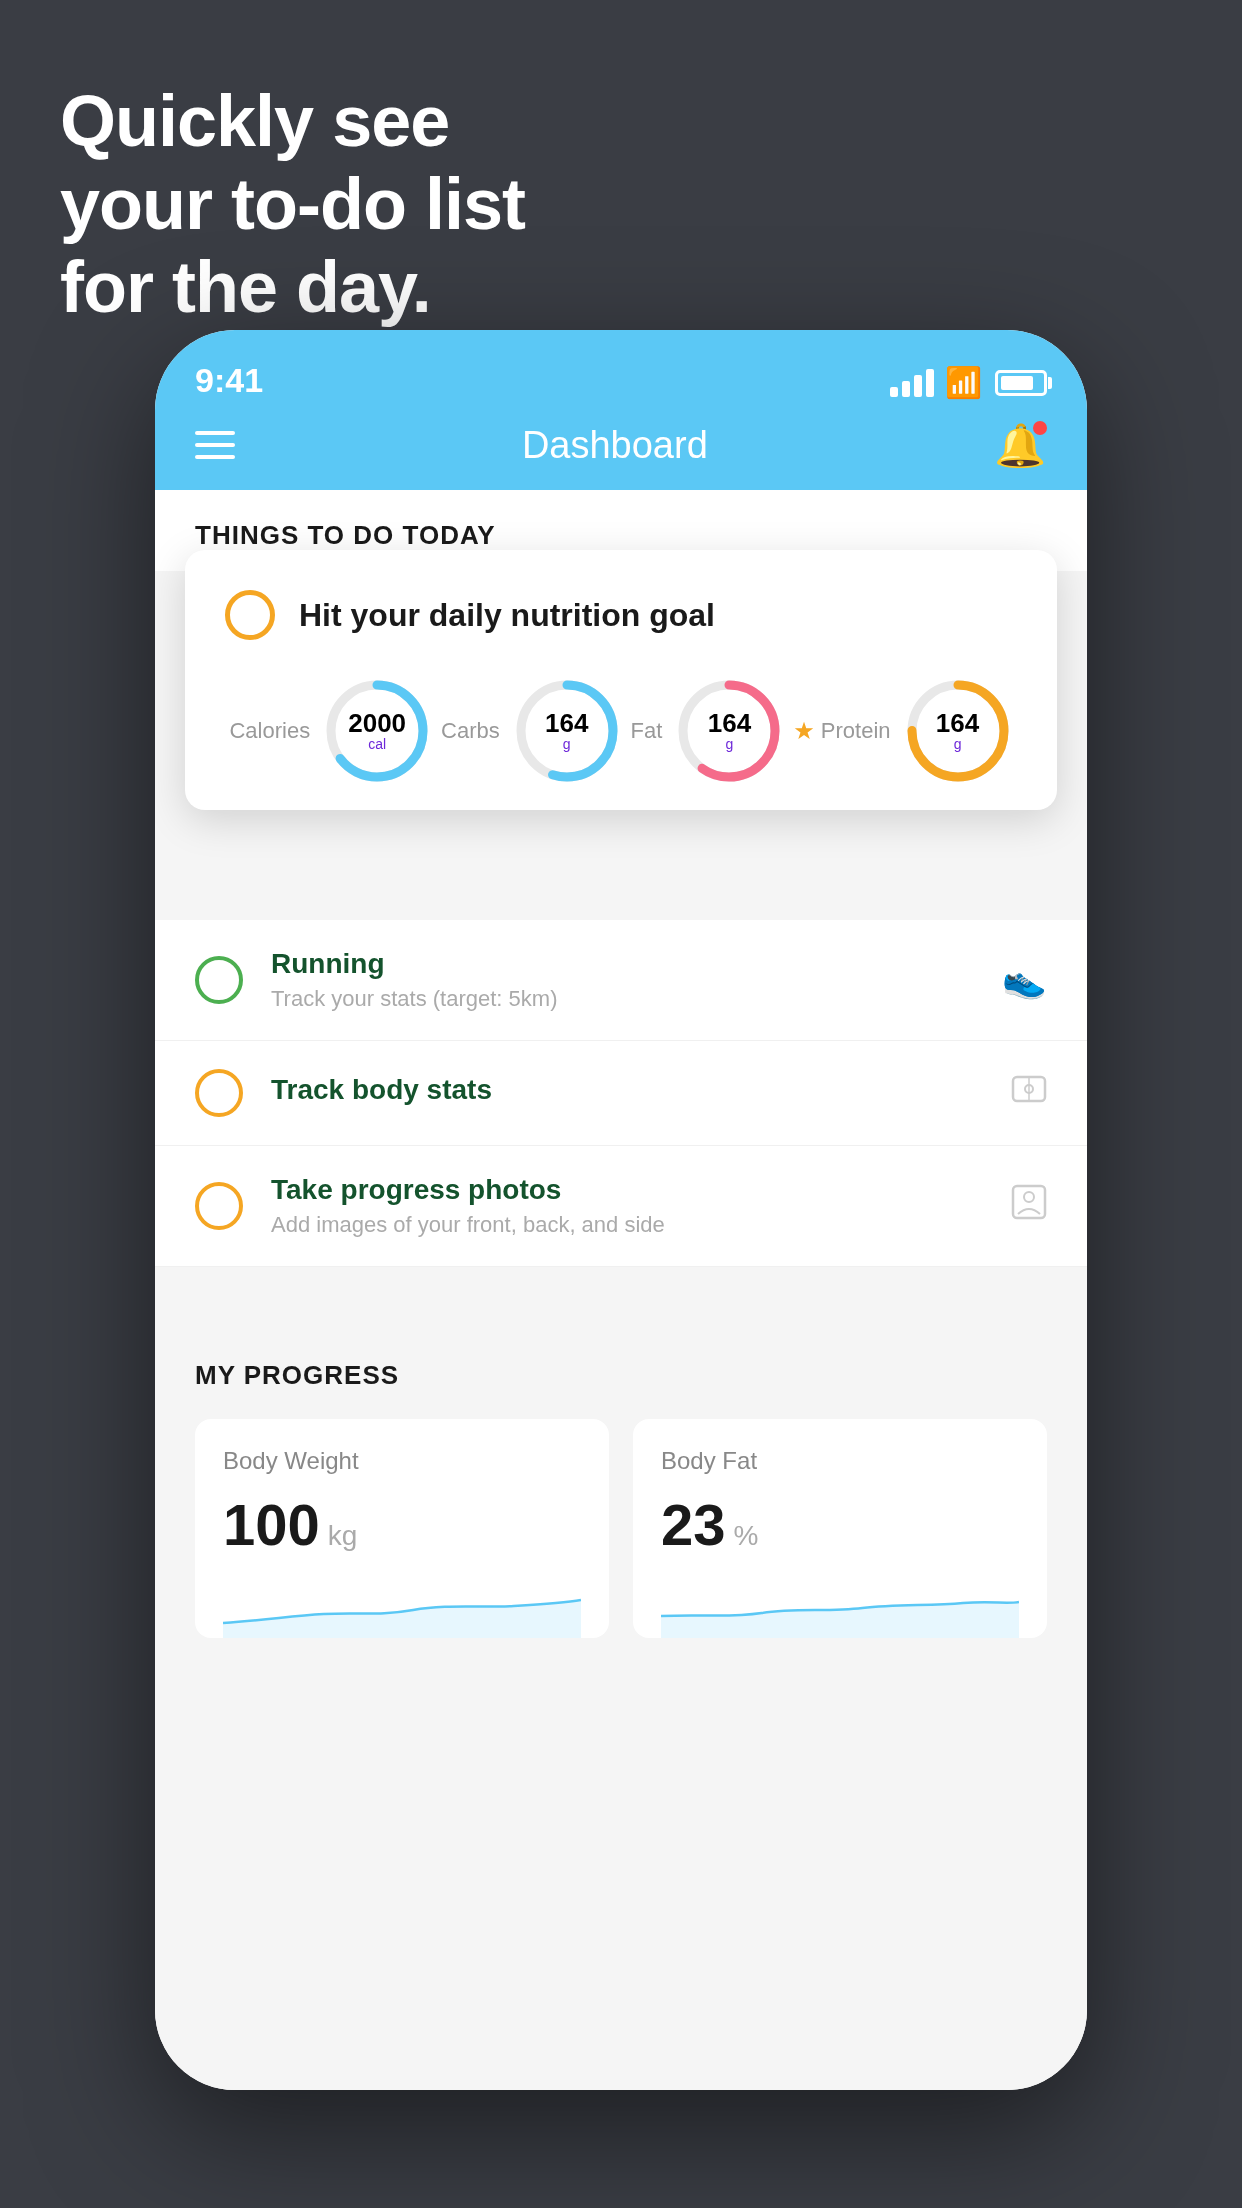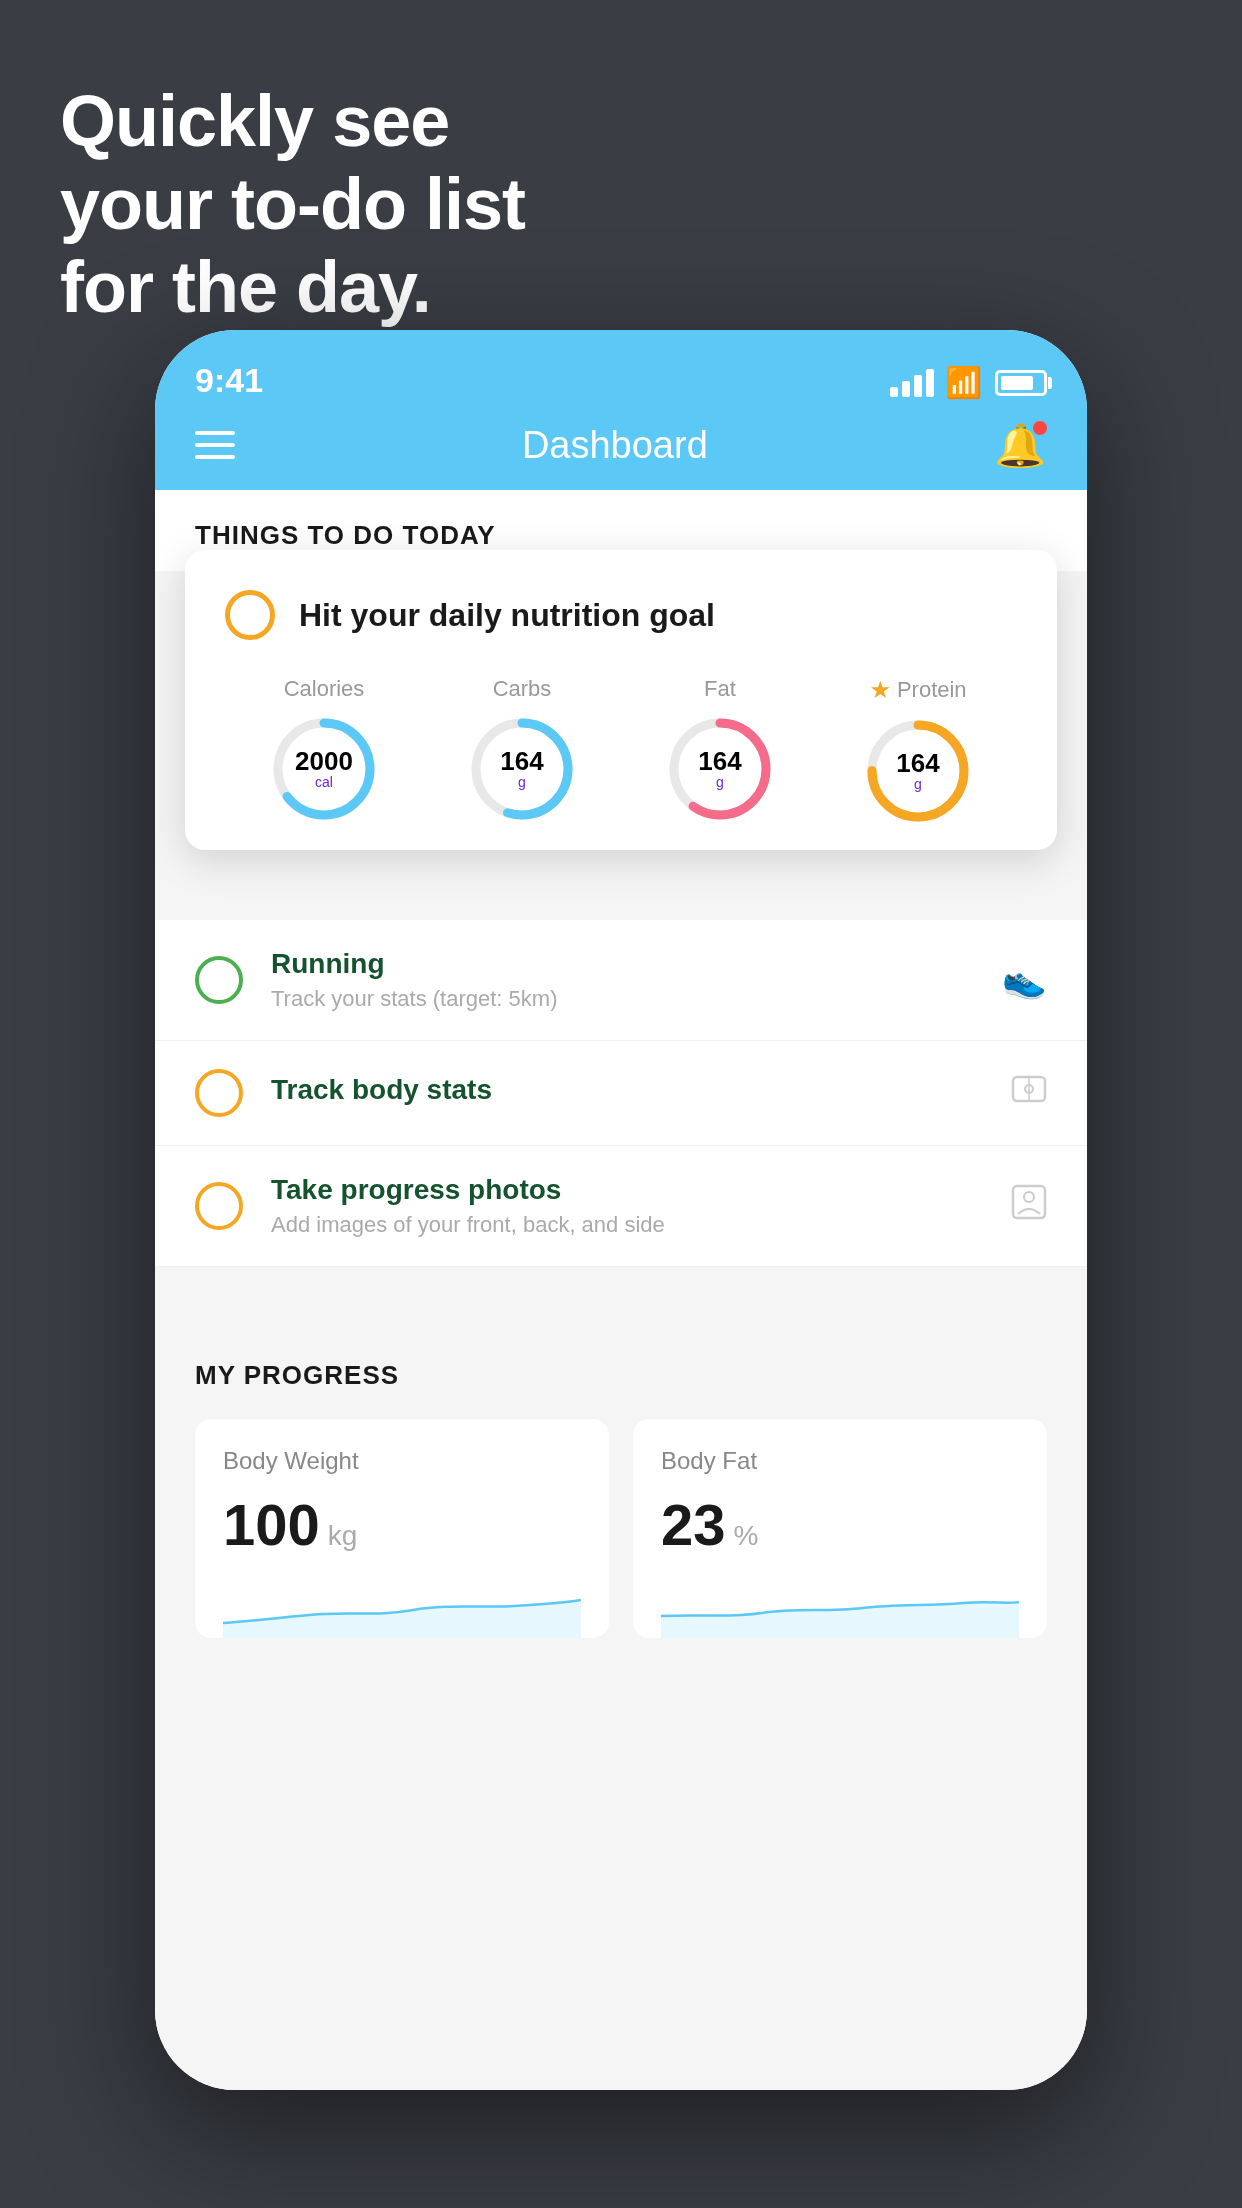--- a/index.html
+++ b/index.html
@@ -196,21 +196,21 @@
     }
 
     .nutrition-circles {
       display: flex;
       justify-content: space-around;
       align-items: flex-start;
     }
 
     .nutrition-item {
       display: flex;
-      flex-direction: column;
+      flex-direction: row;
       align-items: center;
       gap: 12px;
     }
 
     .nutrition-label {
       font-size: 22px;
       color: #999;
       font-weight: 400;
     }
 

